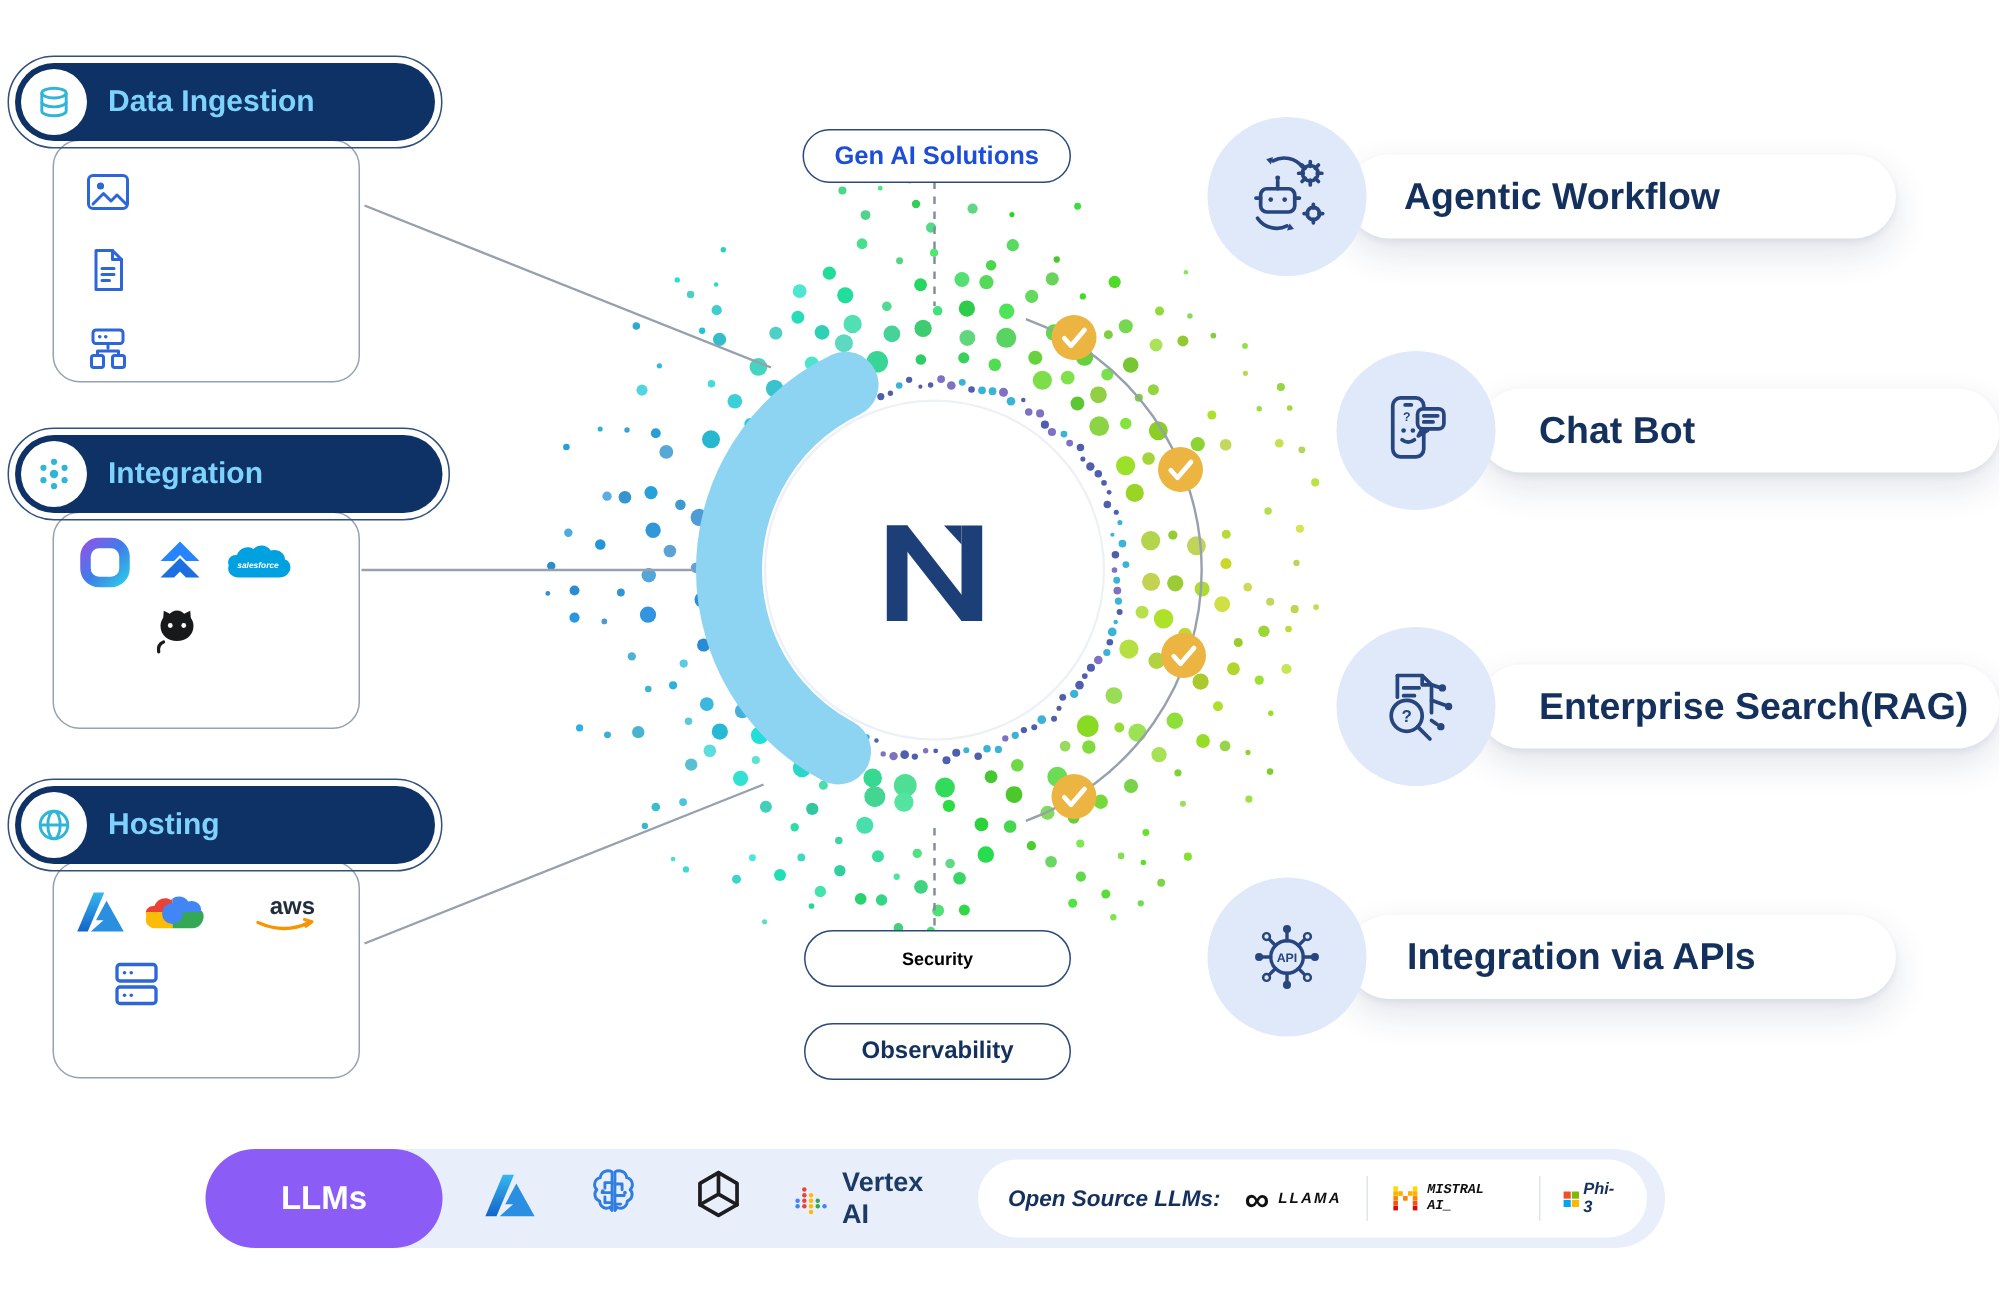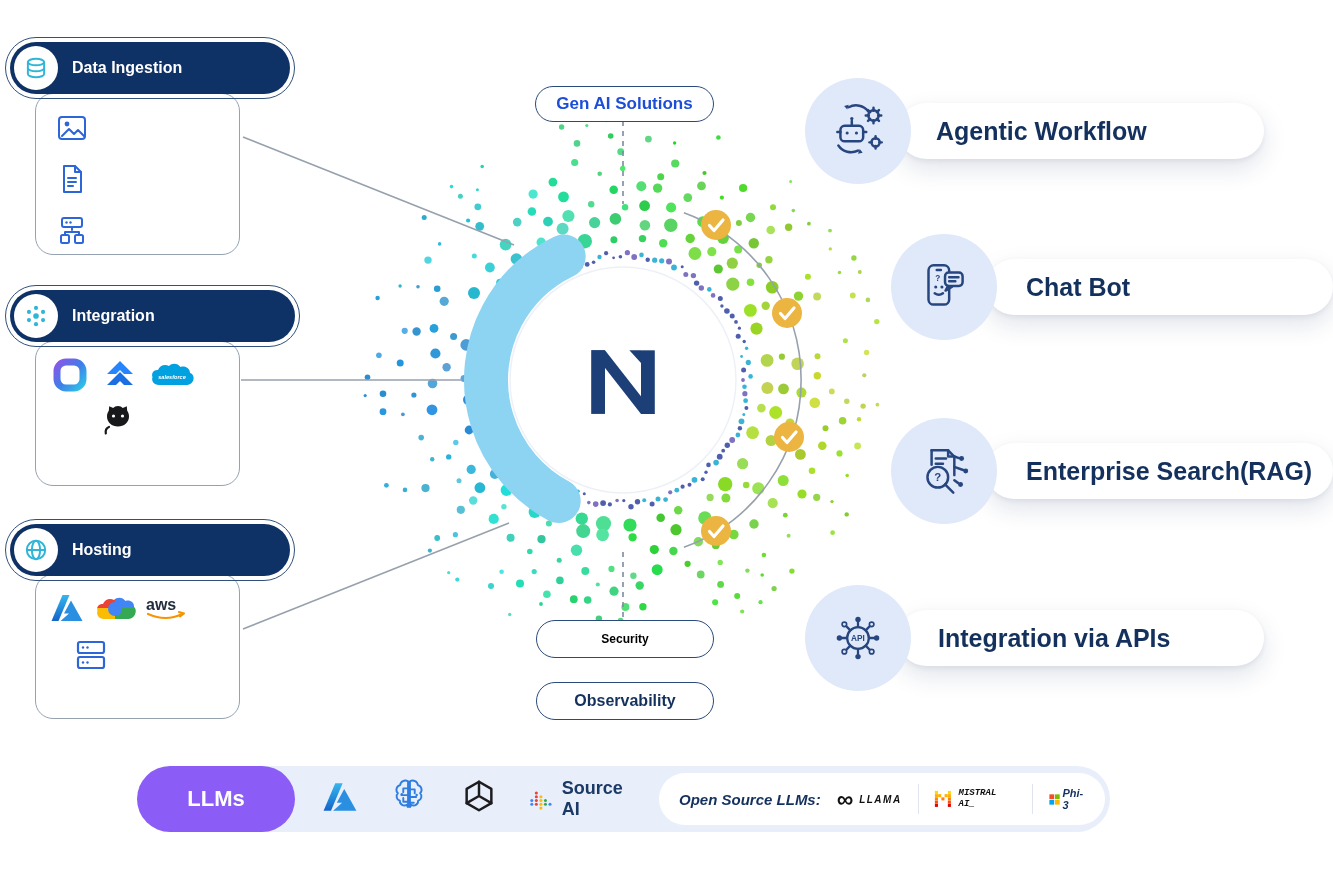--- a/index.html
+++ b/index.html
@@ -5,33 +5,33 @@
   html,body { margin:0; padding:0; background:#fff; }
   .canvas { position:relative; width:1333px; height:874px; background:#fff; overflow:hidden;
             font-family:"Liberation Sans", sans-serif; }
 
   
   .nav-pill { position:absolute; height:52px; background:#0e3166; border-radius:28px;
               display:flex; align-items:center; gap:14px; padding-left:4px; box-sizing:border-box;
               outline:1.5px solid #31507b; outline-offset:4px; z-index:6; }
   .nav-pill .circle { width:44px; height:44px; background:#fff; border-radius:50%;
                       display:flex; align-items:center; justify-content:center; flex:0 0 auto; }
-  .nav-pill .lbl { color:#ffffff; font-size:16px; font-weight:700; white-space:nowrap; }
+  .nav-pill .lbl { color:#7dd3fc; font-size:20px; font-weight:700; white-space:nowrap; }
 
   .side-box { position:absolute; background:#fff; border:1.5px solid #95a2b2; border-radius:18px;
               box-sizing:border-box; z-index:5; }
   .box-di { left:35px; top:93px; width:205px; height:162px; display:flex; flex-direction:column;
             gap:13px; padding:17px 0 0 19px; }
   .box-integ { left:35px; top:341px; width:205px; height:145px; padding:15px 0 0 16px; }
   .integ-row1 { display:flex; align-items:center; gap:14px; }
   .integ-row2 { margin:6px 0 0 48px; }
   .box-host { left:35px; top:574px; width:205px; height:145px; padding:16px 0 0 14px; }
   .host-row1 { display:flex; align-items:center; gap:10px; }
   .host-row2 { margin:8px 0 0 22px; }
-  .aws-wrap { display:flex; flex-direction:column; align-items:flex-start; line-height:.8; }
+  .aws-wrap { display:flex; flex-direction:column; align-items:flex-end; line-height:.8;margin-left:24px; }
   .aws-wrap span { font-size:16px; font-weight:800; color:#232f3e; }
 
   
   #halo { position:absolute; left:323px; top:80px; z-index:1; }
   #connectors { position:absolute; left:0; top:0; z-index:2; }
   .c-pill { position:absolute; background:#fff; border:1.6px solid #2b4a7c; border-radius:20px;
             display:flex; align-items:center; justify-content:center; z-index:6; font-weight:700; }
   #genpill { left:535px; top:86px; width:177px; height:34px; color:#1d4ed8; font-size:17px; }
   #secpill { left:536px; top:620px; width:176px; height:36px; color:#000000; font-size:12px; }
   #obspill { left:536px; top:682px; width:176px; height:36px; color:#14315d; font-size:16px; }
@@ -779,21 +779,21 @@
           <circle cx="11" cy="19" r="2" fill="#ea4335"></circle>
           <circle cx="11" cy="24" r="2" fill="#ea4335"></circle>
         <circle cx="17" cy="14" r="2" fill="#fbbc05"></circle>
           <circle cx="17" cy="19" r="2" fill="#fbbc05"></circle>
           <circle cx="17" cy="24" r="2" fill="#fbbc05"></circle>
           <circle cx="17" cy="29" r="2" fill="#fbbc05"></circle>
         <circle cx="23" cy="19" r="2" fill="#34a853"></circle>
           <circle cx="23" cy="24" r="2" fill="#34a853"></circle>
         <circle cx="29" cy="24" r="2" fill="#4285f4"></circle>
       </svg>
-      <span class="txt">Source AI</span>
+      <span class="txt">Vertex AI</span>
     </span>
 
     <div class="os-pill">
       <span class="os-label">Open Source LLMs:</span>
       <span class="meta">
         <span class="inf">∞</span>
         <span class="llama">LLAMA</span>
       </span>
       <span class="divider"></span>
       <span class="mistral">

